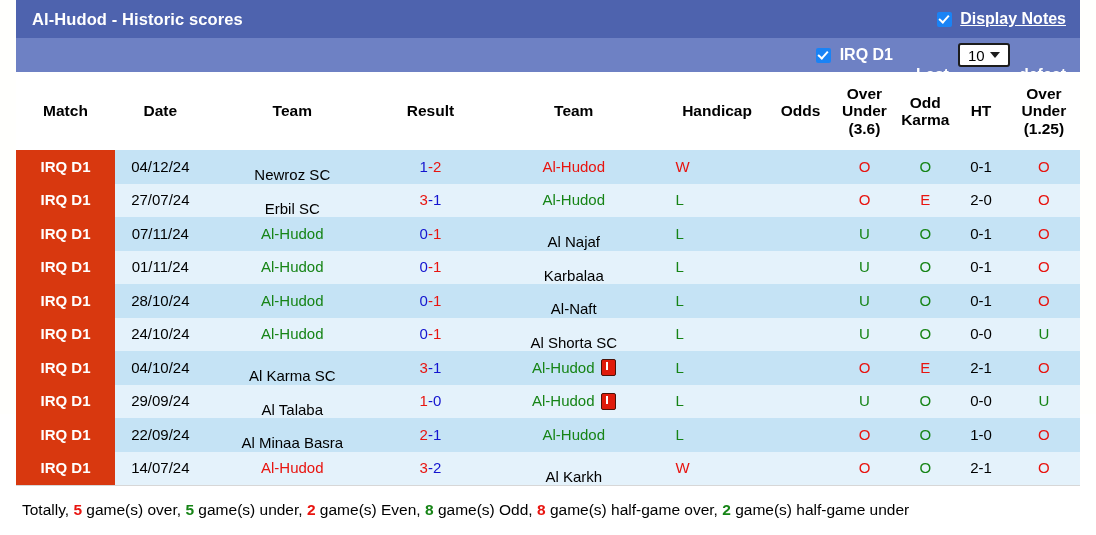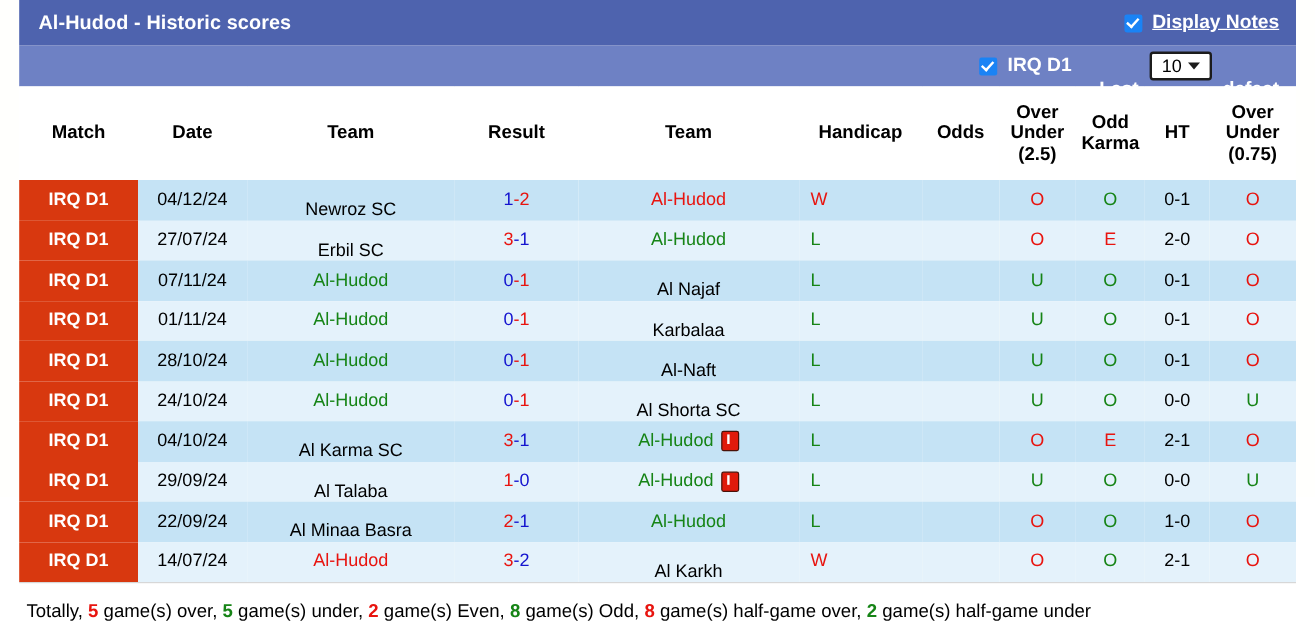--- a/index.html
+++ b/index.html
@@ -252,31 +252,31 @@
         <th>Match</th>
         <th>Date</th>
         <th>Team</th>
         <th>Result</th>
         <th>Team</th>
         <th>Handicap</th>
         <th>Odds</th>
         <th>
           <div>Over</div>
           <div>Under</div>
-          <div>(2.5)</div>
+          <div>(3.6)</div>
         </th>
         <th>
           <div>Odd</div>
           <div>Karma</div>
         </th>
         <th>HT</th>
         <th>
           <div>Over</div>
           <div>Under</div>
-          <div>(0.75)</div>
+          <div>(1.25)</div>
         </th>
       </tr>
     </thead>
     <tbody id="rows-body">
         <tr>
           <td class="league">IRQ D1</td>
           <td>04/12/24</td>
           <td><span class="team-cell">
               <span class="c-black">Newroz SC</span>
             </span></td>

